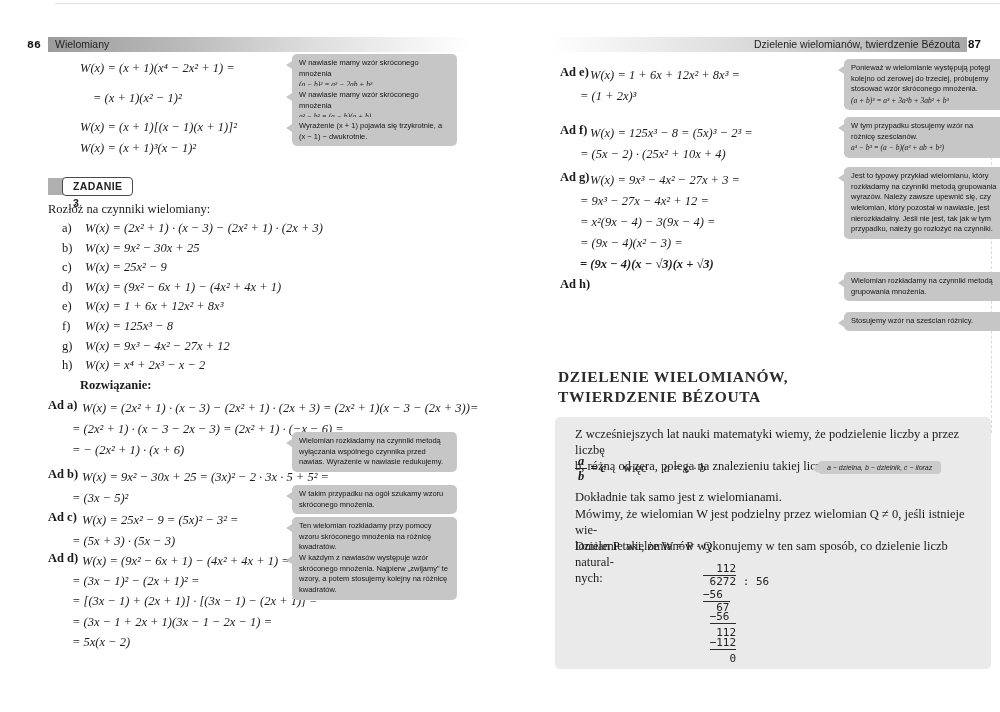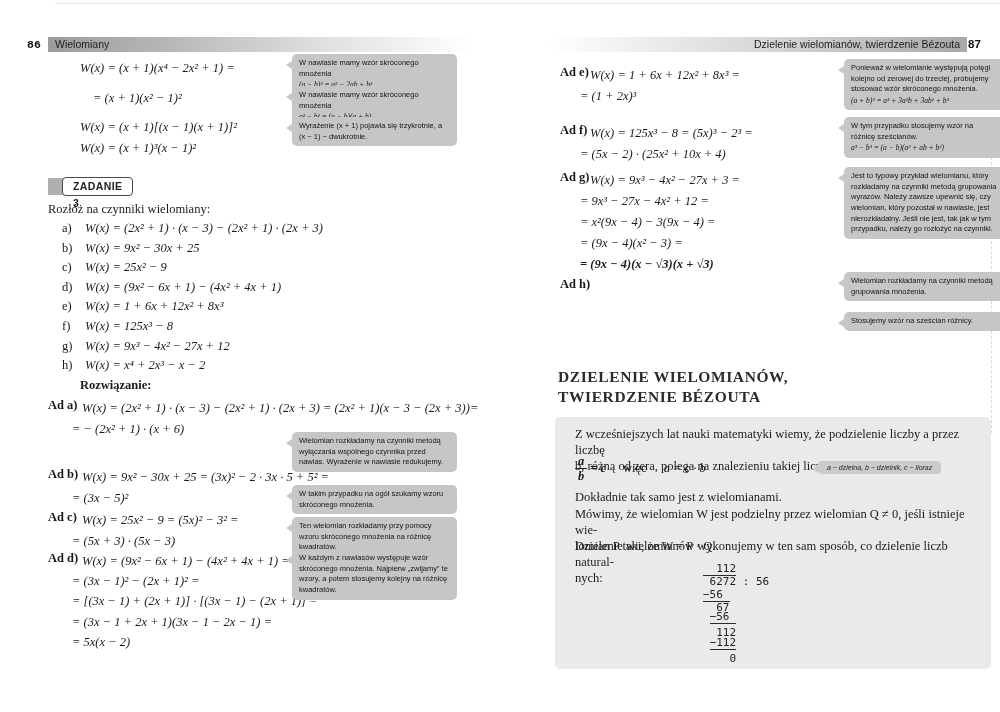--- a/index.html
+++ b/index.html
@@ -126,20 +126,21 @@
         <span class="tl">h)</span>
         <span class="math">W(x) = x⁴ + 2x³ − x − 2</span>
       </div>
   </div>
 
   <div class="abs heading" style="left:48px;top:378px;margin-left:32px;">Rozwiązanie:</div>
 
   <div class="abs slabel" style="left:48px;top:398px;">Ad a)</div>
   <div class="abs sol" style="left:72px;top:398px;">
     <div class="math fl">W(x) = (2x² + 1) · (x − 3) − (2x² + 1) · (2x + 3) = (2x² + 1)(x − 3 − (2x + 3))=</div>
+    <div class="math">= (2x² + 1) · (x − 3 − 2x − 3) = (2x² + 1) · (−x − 6) =</div>
     <div class="math">= − (2x² + 1) · (x + 6)</div>
   </div>
   <div class="note w-l" style="left:292px;top:432px;">
     <div>Wielomian rozkładamy na czynniki metodą wyłączania wspólnego czynnika przed nawias. Wyrażenie w nawiasie redukujemy.</div>
   </div>
 
   <div class="abs slabel" style="left:48px;top:467px;">Ad b)</div>
   <div class="abs sol" style="left:72px;top:467px;">
     <div class="math fl">W(x) = 9x² − 30x + 25 = (3x)² − 2 · 3x · 5 + 5² =</div>
     <div class="math">= (3x − 5)²</div>

